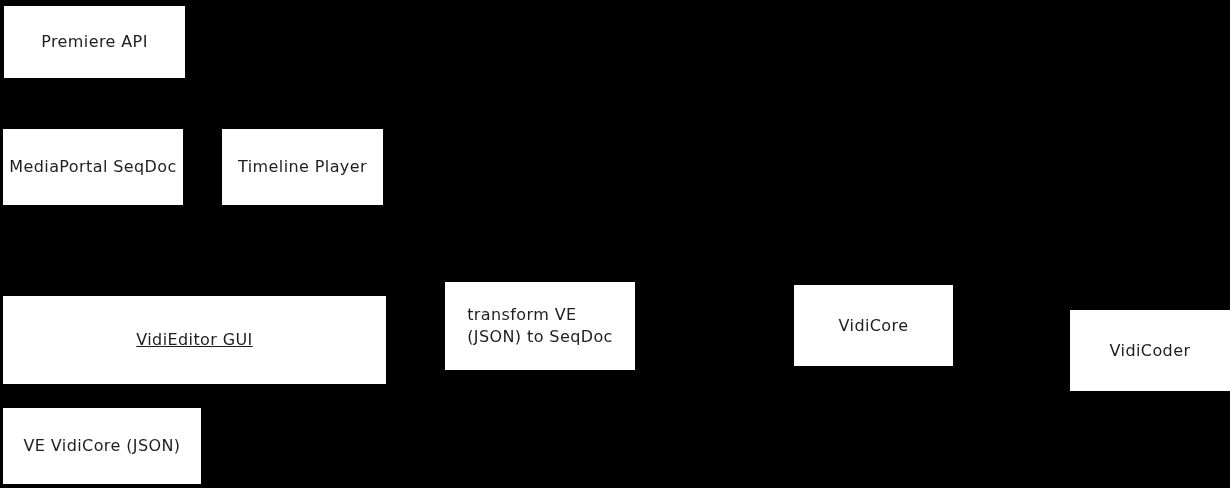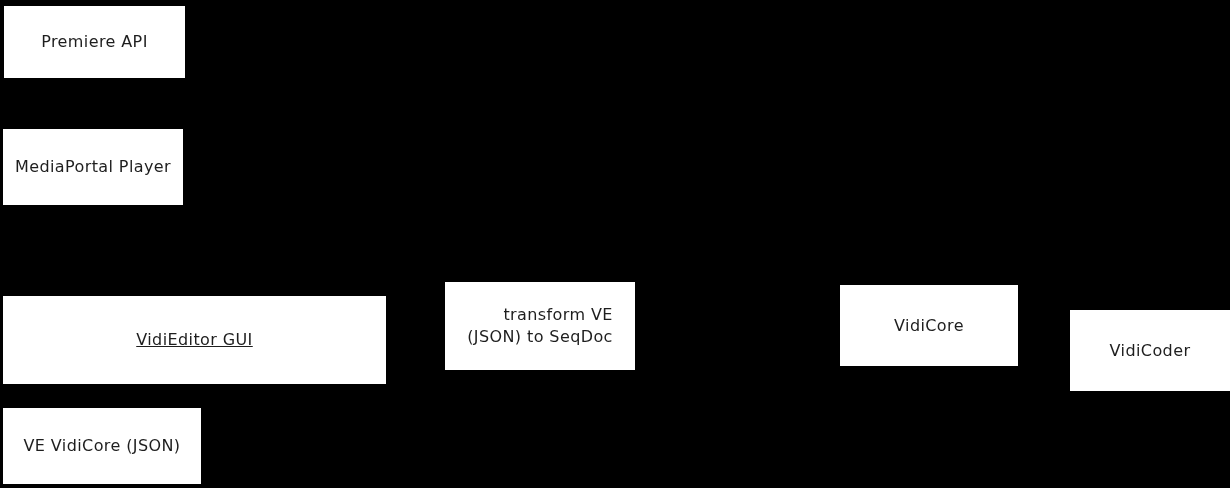--- a/index.html
+++ b/index.html
@@ -20,52 +20,55 @@
     width: 1230px;
     height: 488px;
   }
   .node {
     position: absolute;
     background: #ffffff;
     color: #1e1e1e;
     display: flex;
     align-items: center;
     justify-content: center;
-    text-align: right;
+    text-align: left;
     font-size: 16px;
     letter-spacing: 0.4px;
     line-height: 1.35;
     box-sizing: border-box;
   }
   .node .label {
     white-space: pre-line;
   }
   
   .n-premiere      { left: 4px;    top: 6px;   width: 181px; height: 72px; }
   .n-mediaportal   { left: 3px;    top: 129px; width: 180px; height: 76px; }
   .n-timelineplayer{ left: 222px;  top: 129px; width: 161px; height: 76px; }
   .n-vidieditor    { left: 3px;    top: 296px; width: 383px; height: 88px; text-decoration: underline; }
   .n-transform     { left: 445px;  top: 282px; width: 190px; height: 88px; }
-  .n-vidicore      { left: 794px;  top: 285px; width: 178px; height: 81px; margin-left: 46px; }
+  .n-vidicore      { left: 794px;  top: 285px; width: 159px; height: 81px; }
   .n-vidicoder     { left: 1070px; top: 285px; width: 160px; height: 81px; margin-top: 25px; }
   .n-vetimeline    { left: 3px;    top: 408px; width: 198px; height: 76px; }
 </style>
 </head>
 <body>
 
 <div class="canvas">
 
   <div class="node n-premiere">
     <span class="label">Premiere API</span>
   </div>
 
   <div class="node n-mediaportal">
-    <span class="label">MediaPortal Player</span>
+    <span class="label">MediaPortal SeqDoc</span>
   </div>
 
+  <div class="node n-timelineplayer">
+    <span class="label">Timeline Player</span>
+  </div>
 
   <div class="node n-vidieditor">
     <span class="label">VidiEditor GUI</span>
   </div>
 
   <div class="node n-transform">
     <span class="label">transform VE
 (JSON) to SeqDoc</span>
   </div>
 

